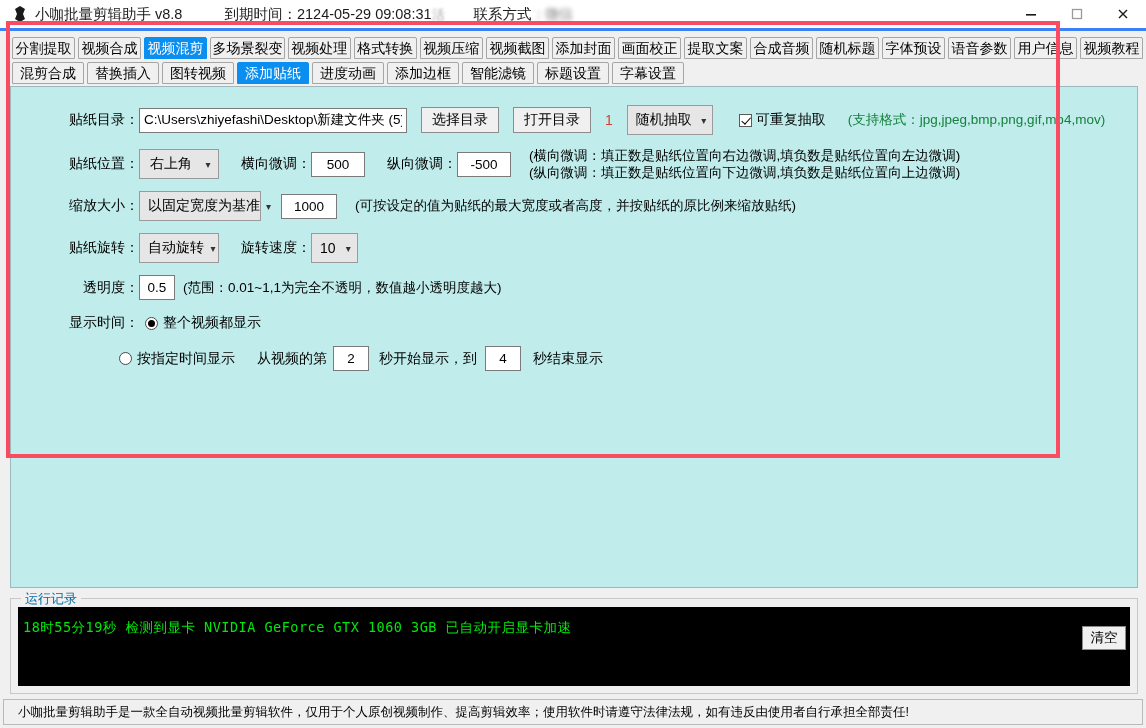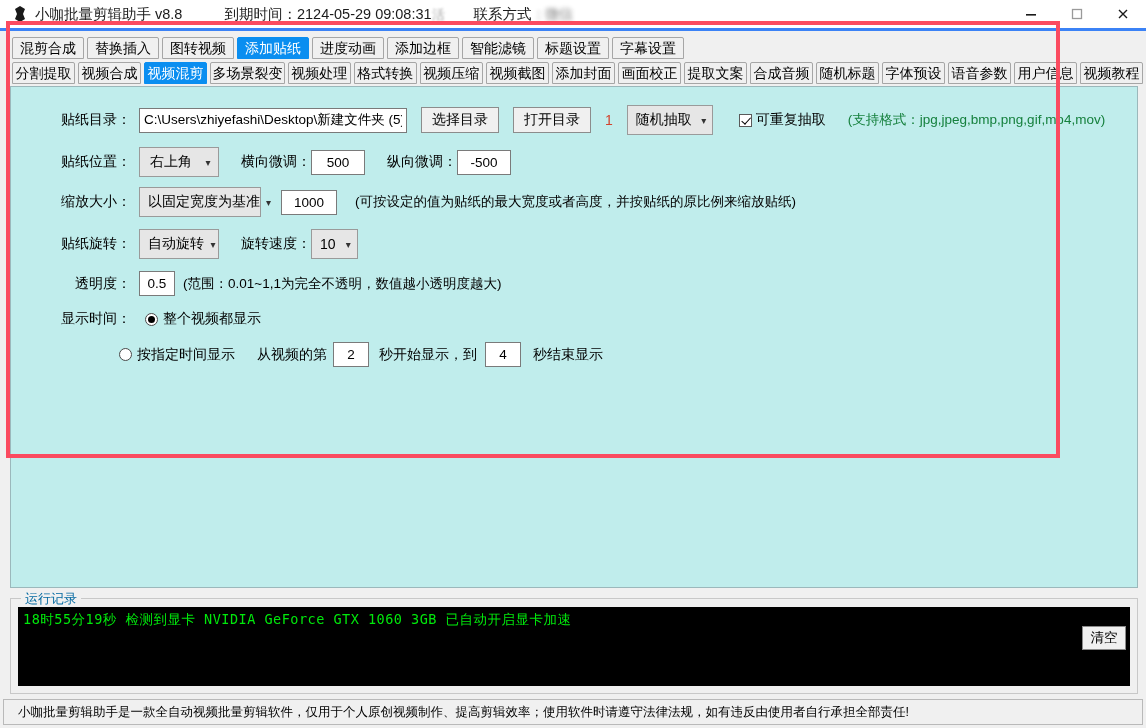--- a/index.html
+++ b/index.html
@@ -144,21 +144,20 @@
     display: flex;
     align-items: center;
     margin-bottom: 12px;
     font-size: 14px;
     color: #000;
     white-space: nowrap;
   }
   .lbl {
     width: 128px;
     text-align: right;
-    padding-right: 8px;
     font-size: 14px;
     color: #000;
     flex: none;
   }
 
   
   input.txt {
     height: 25px;
     border: 1px solid #7a7a7a;
     background: #fff;
@@ -274,21 +273,21 @@
     padding: 0 4px;
     font-size: 13px;
     color: #0369a1;
   }
   .console {
     height: 79px;
     background: #000;
     border: 1px solid #000;
     position: relative;
     overflow: hidden;
-    padding: 2px 4px;
+    padding: 10px 4px;
   }
   .logline {
     color: #00e80b;
     font-family: "DejaVu Sans Mono", "Liberation Mono", monospace;
     font-size: 13.5px;
     letter-spacing: .5px;
     white-space: nowrap;
     line-height: 19px;
   }
   .clearbtn {
@@ -354,20 +353,73 @@
         <svg width="14" height="14" viewBox="0 0 14 14">
             <path d="M3 3 L11 11 M11 3 L3 11" stroke="#1a1a1a" stroke-width="1.4"></path>
           </svg>
       </div>
     </div>
   </div>
 
   <div class="redframe"></div>
 
   <div class="tabzone">
+    <div class="tabrow" id="tabrow1">
+        <div class="tab">
+          <span>分割提取</span>
+        </div>
+        <div class="tab">
+          <span>视频合成</span>
+        </div>
+        <div class="tab active">
+          <span>视频混剪</span>
+        </div>
+        <div class="tab">
+          <span>多场景裂变</span>
+        </div>
+        <div class="tab">
+          <span>视频处理</span>
+        </div>
+        <div class="tab">
+          <span>格式转换</span>
+        </div>
+        <div class="tab">
+          <span>视频压缩</span>
+        </div>
+        <div class="tab">
+          <span>视频截图</span>
+        </div>
+        <div class="tab">
+          <span>添加封面</span>
+        </div>
+        <div class="tab">
+          <span>画面校正</span>
+        </div>
+        <div class="tab">
+          <span>提取文案</span>
+        </div>
+        <div class="tab">
+          <span>合成音频</span>
+        </div>
+        <div class="tab">
+          <span>随机标题</span>
+        </div>
+        <div class="tab">
+          <span>字体预设</span>
+        </div>
+        <div class="tab">
+          <span>语音参数</span>
+        </div>
+        <div class="tab">
+          <span>用户信息</span>
+        </div>
+        <div class="tab">
+          <span>视频教程</span>
+        </div>
+      </div>
     <div class="tabrow" id="tabrow2">
         <div class="tab">
           <span>混剪合成</span>
         </div>
         <div class="tab">
           <span>替换插入</span>
         </div>
         <div class="tab">
           <span>图转视频</span>
         </div>
@@ -381,73 +433,20 @@
           <span>添加边框</span>
         </div>
         <div class="tab">
           <span>智能滤镜</span>
         </div>
         <div class="tab">
           <span>标题设置</span>
         </div>
         <div class="tab">
           <span>字幕设置</span>
-        </div>
-      </div>
-    <div class="tabrow" id="tabrow1">
-        <div class="tab">
-          <span>分割提取</span>
-        </div>
-        <div class="tab">
-          <span>视频合成</span>
-        </div>
-        <div class="tab active">
-          <span>视频混剪</span>
-        </div>
-        <div class="tab">
-          <span>多场景裂变</span>
-        </div>
-        <div class="tab">
-          <span>视频处理</span>
-        </div>
-        <div class="tab">
-          <span>格式转换</span>
-        </div>
-        <div class="tab">
-          <span>视频压缩</span>
-        </div>
-        <div class="tab">
-          <span>视频截图</span>
-        </div>
-        <div class="tab">
-          <span>添加封面</span>
-        </div>
-        <div class="tab">
-          <span>画面校正</span>
-        </div>
-        <div class="tab">
-          <span>提取文案</span>
-        </div>
-        <div class="tab">
-          <span>合成音频</span>
-        </div>
-        <div class="tab">
-          <span>随机标题</span>
-        </div>
-        <div class="tab">
-          <span>字体预设</span>
-        </div>
-        <div class="tab">
-          <span>语音参数</span>
-        </div>
-        <div class="tab">
-          <span>用户信息</span>
-        </div>
-        <div class="tab">
-          <span>视频教程</span>
         </div>
       </div>
   </div>
 
   <div class="content">
     <div class="panel-inner">
 
       <div class="row">
         <div class="lbl">贴纸目录：</div>
         <input class="txt" style="width: 268px;" value="C:\Users\zhiyefashi\Desktop\新建文件夹 (5)">
@@ -468,20 +467,24 @@
       <div class="row" style="margin-bottom:10px">
         <div class="lbl">贴纸位置：</div>
         <div class="sel" style="width:80px">
           <span class="seltext">右上角</span>
           <span class="arrow">▾</span>
         </div>
         <span style="margin-left:22px">横向微调：</span>
         <input class="txt center" style="width: 54px;" value="500">
         <span style="margin-left:22px">纵向微调：</span>
         <input class="txt center" style="width: 54px;" value="-500">
+        <div class="hint hint-2line" style="margin-left:18px">
+          <div>(横向微调：填正数是贴纸位置向右边微调,填负数是贴纸位置向左边微调)</div>
+          <div>(纵向微调：填正数是贴纸位置向下边微调,填负数是贴纸位置向上边微调)</div>
+        </div>
       </div>
 
       <div class="row">
         <div class="lbl">缩放大小：</div>
         <div class="sel" style="width:122px">
           <span class="seltext">以固定宽度为基准</span>
           <span class="arrow">▾</span>
         </div>
         <input class="txt center" style="width: 56px; margin-left: 20px;" value="1000">
         <div class="hint" style="margin-left:18px">(可按设定的值为贴纸的最大宽度或者高度，并按贴纸的原比例来缩放贴纸)</div>

